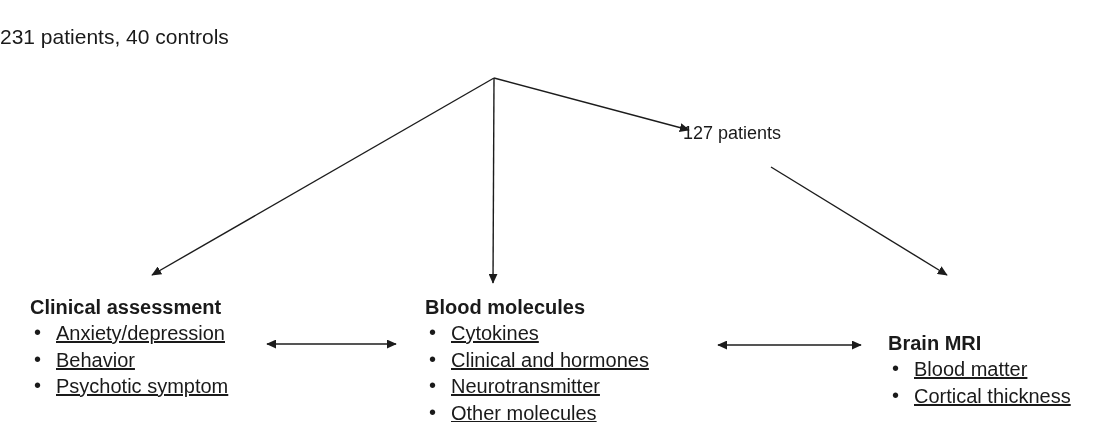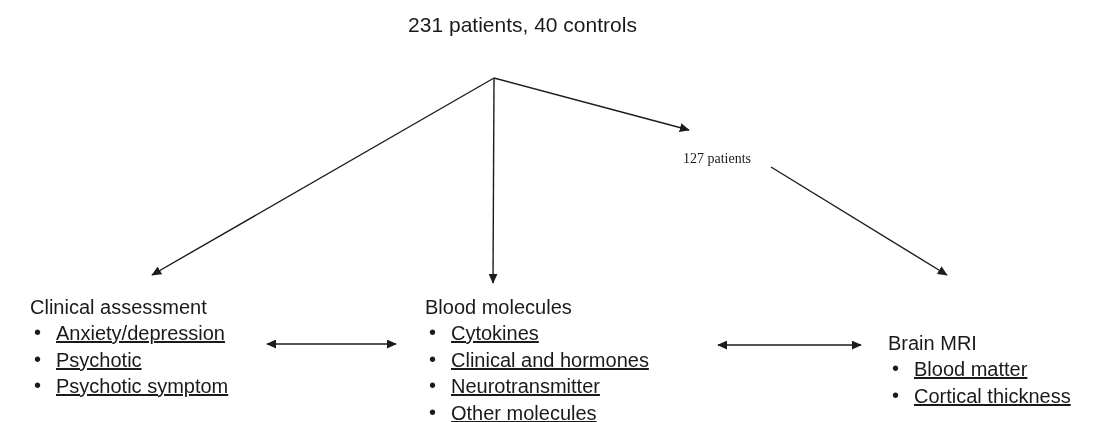--- a/index.html
+++ b/index.html
@@ -16,46 +16,44 @@
     position: absolute;
     left: 0; top: 0;
     width: 1100px; height: 422px;
   }
   .arrow-layer line {
     stroke: #1c1c1c;
     stroke-width: 1.4;
   }
   .root-label {
     position: absolute;
-    left: 0; top: 12px;
+    left: 0; top: 24px;
     width: 1045px;
-    text-align: center;
     font-size: 21px;
     line-height: 26px;
     white-space: nowrap;
   }
   .subset-label {
     position: absolute;
-    left: 683px; top: 146px;
-    font-size: 14px;
+    left: 683px; top: 120px;
+    font-size: 18px;
     line-height: 26px;
     white-space: nowrap;
-    font-family: Liberation Serif, serif;
   }
   .col {
     position: absolute;
     top: 294px;
     font-size: 20px;
     line-height: 26px;
     white-space: nowrap;
   }
   .col-clinical { left: 30px; }
   .col-blood    { left: 425px; }
   .col-mri      { left: 888px; margin-top: 36px; }
-  .col-title { line-height: 26px; }
+  .col-title { line-height: 26px; font-weight: bold; }
   .col ul {
     list-style: none;
     margin: 0; padding: 0; text-decoration: underline;
   }
   .col li {
     position: relative;
     padding-left: 26px;
     line-height: 26.5px;
   }
   .col li::before {
@@ -85,21 +83,21 @@
   </svg>
 
   <div class="root-label">231 patients, 40 controls</div>
 
   <div class="subset-label">127 patients</div>
 
   <div class="col col-clinical">
     <div class="col-title">Clinical assessment</div>
     <ul>
       <li>Anxiety/depression</li>
-      <li>Psychotic</li>
+      <li>Behavior</li>
       <li>Psychotic symptom</li>
     </ul>
   </div>
 
   <div class="col col-blood">
     <div class="col-title">Blood molecules</div>
     <ul>
       <li>Cytokines</li>
       <li>Clinical and hormones</li>
       <li>Neurotransmitter</li>

